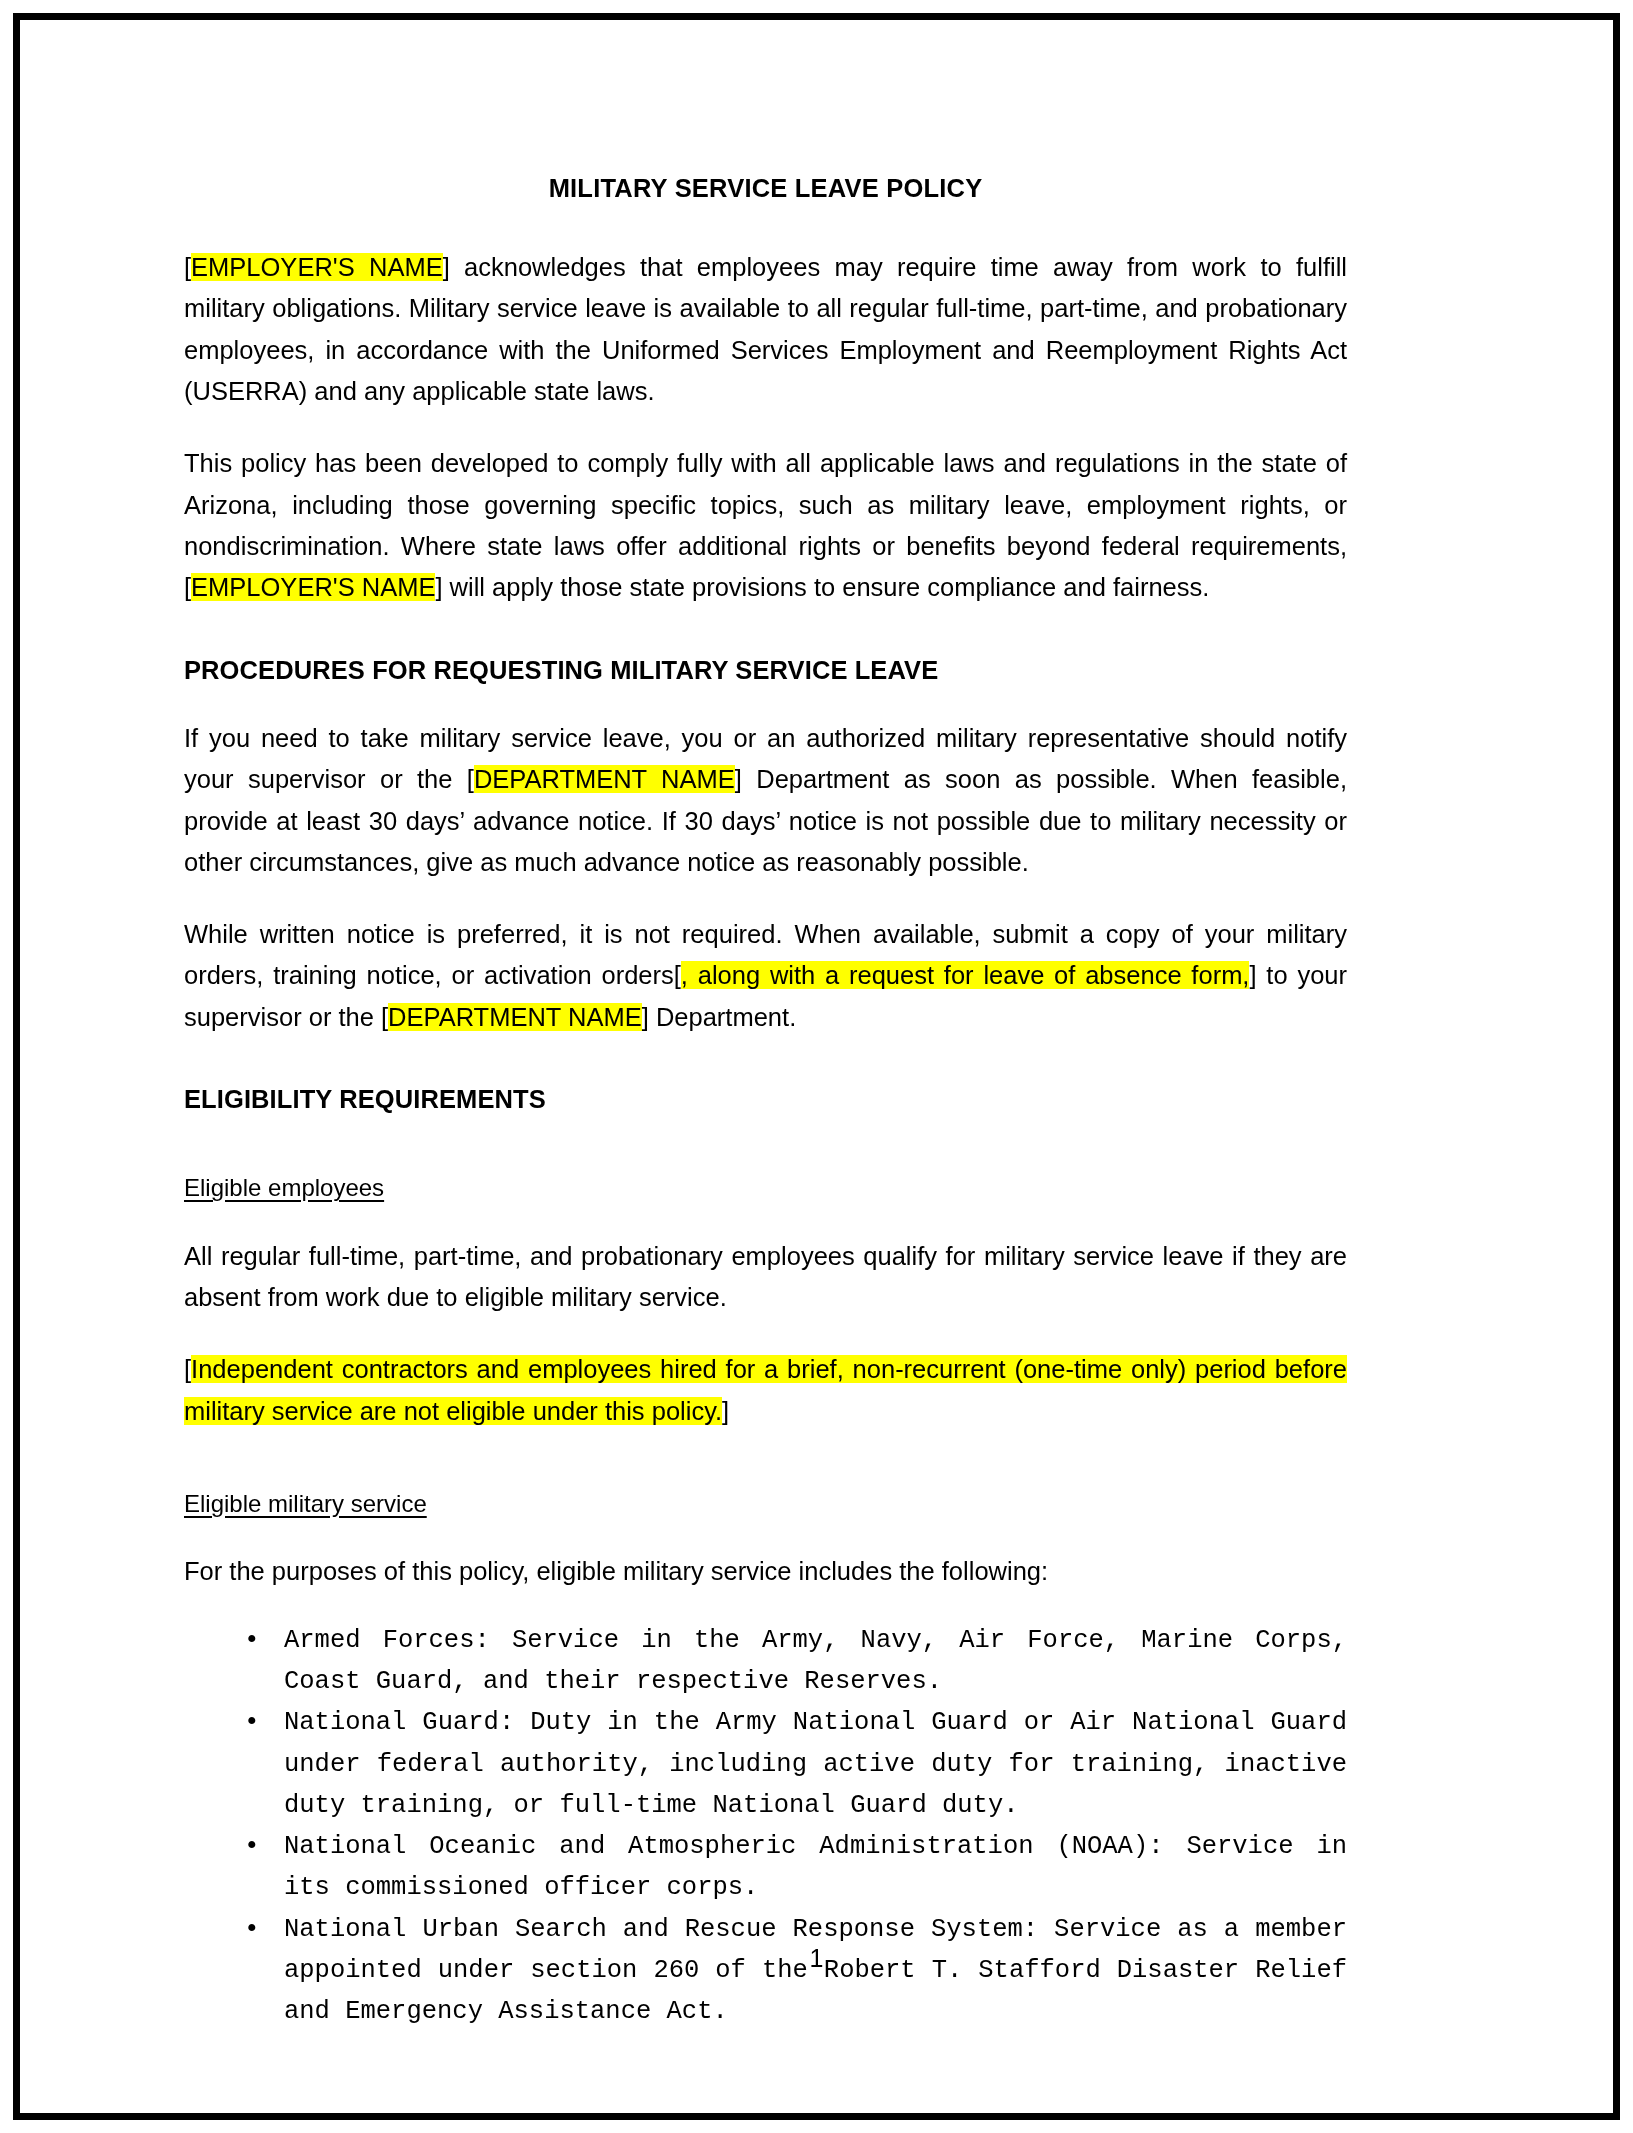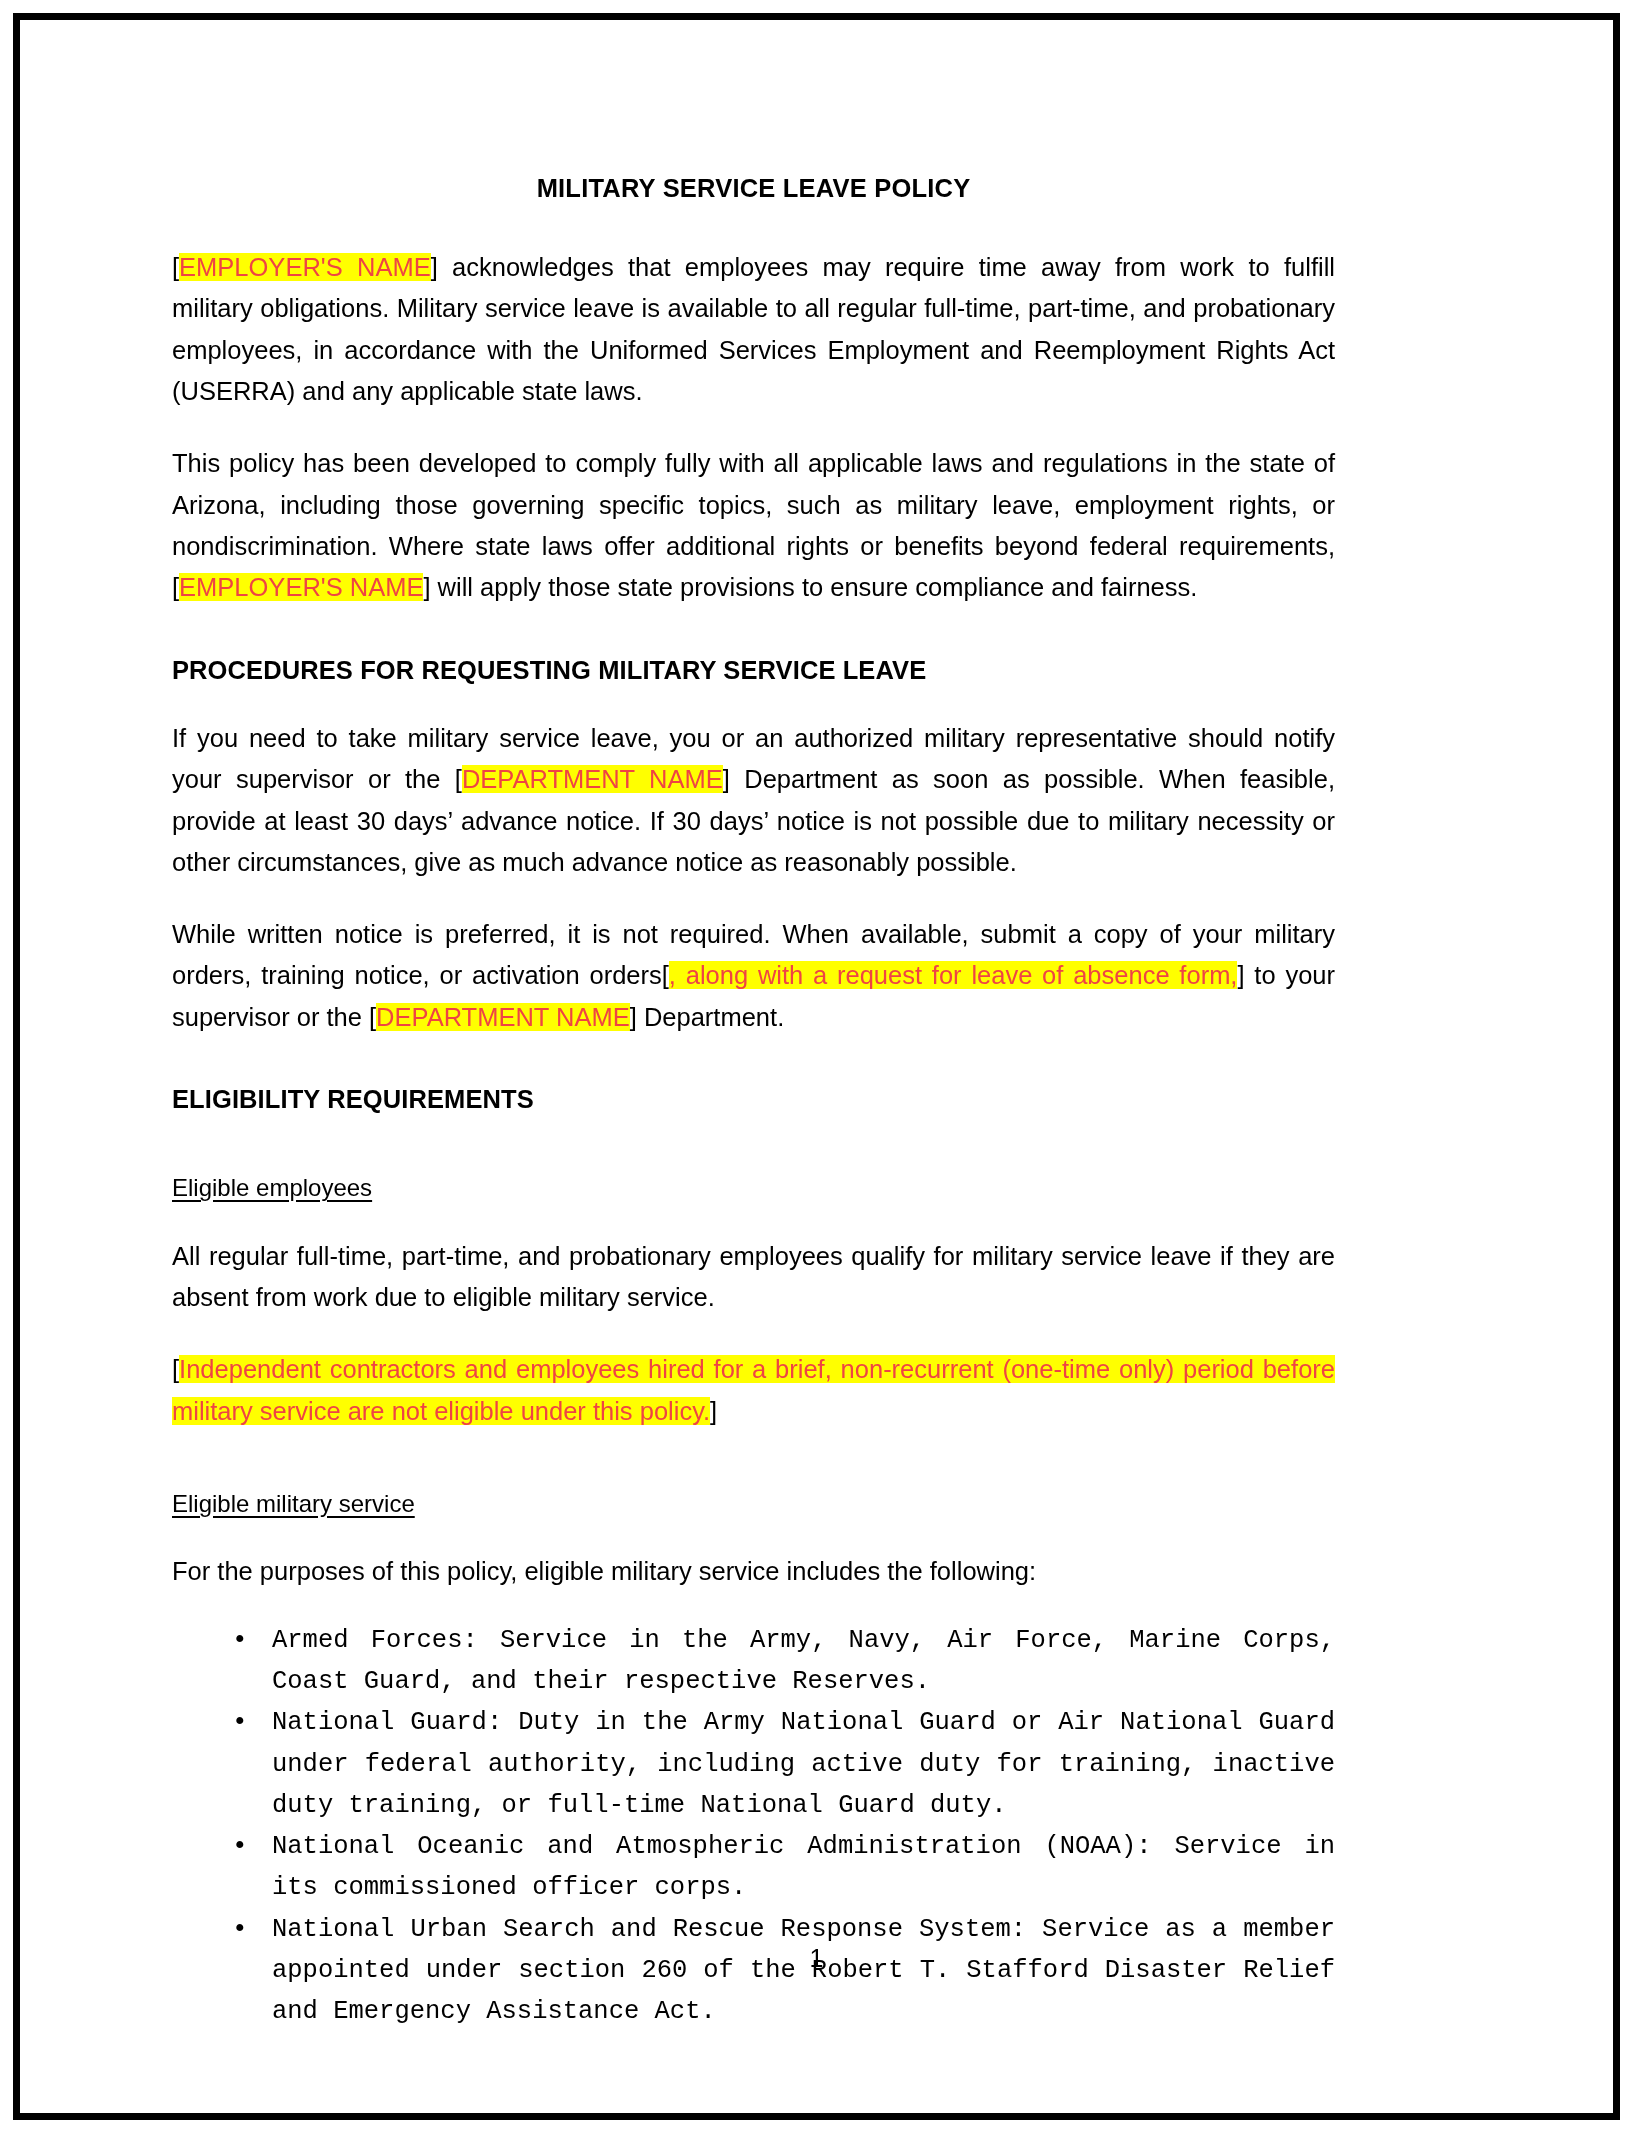--- a/index.html
+++ b/index.html
@@ -33,21 +33,21 @@
     position: relative;
     width: 100%;
     height: 100%;
     padding: 0;
     background: #ffffff;
   }
 
   
   .content {
     position: absolute;
-    left: 152px;
+    left: 164px;
     top: 0;
     width: 1163px;
   }
 
   .doc-title {
     text-align: center;
     font-weight: bold;
     font-size: 25.5px;
     letter-spacing: 0.2px;
     margin: 152px 0 0 0;
@@ -106,21 +106,21 @@
     top: -1px;
     font-size: 26px;
     line-height: 1.62;
   }
 
   
   .no-justify { text-align: left; }
 
   mark.hl {
     background-color: #ffff00;
-    color: #ef4444;
+    color: #000000;
     padding: 0;
   }
 
   .page-number {
     position: absolute;
     left: 0;
     right: 0;
     top: 1926px;
     text-align: center;
     font-size: 25px;

